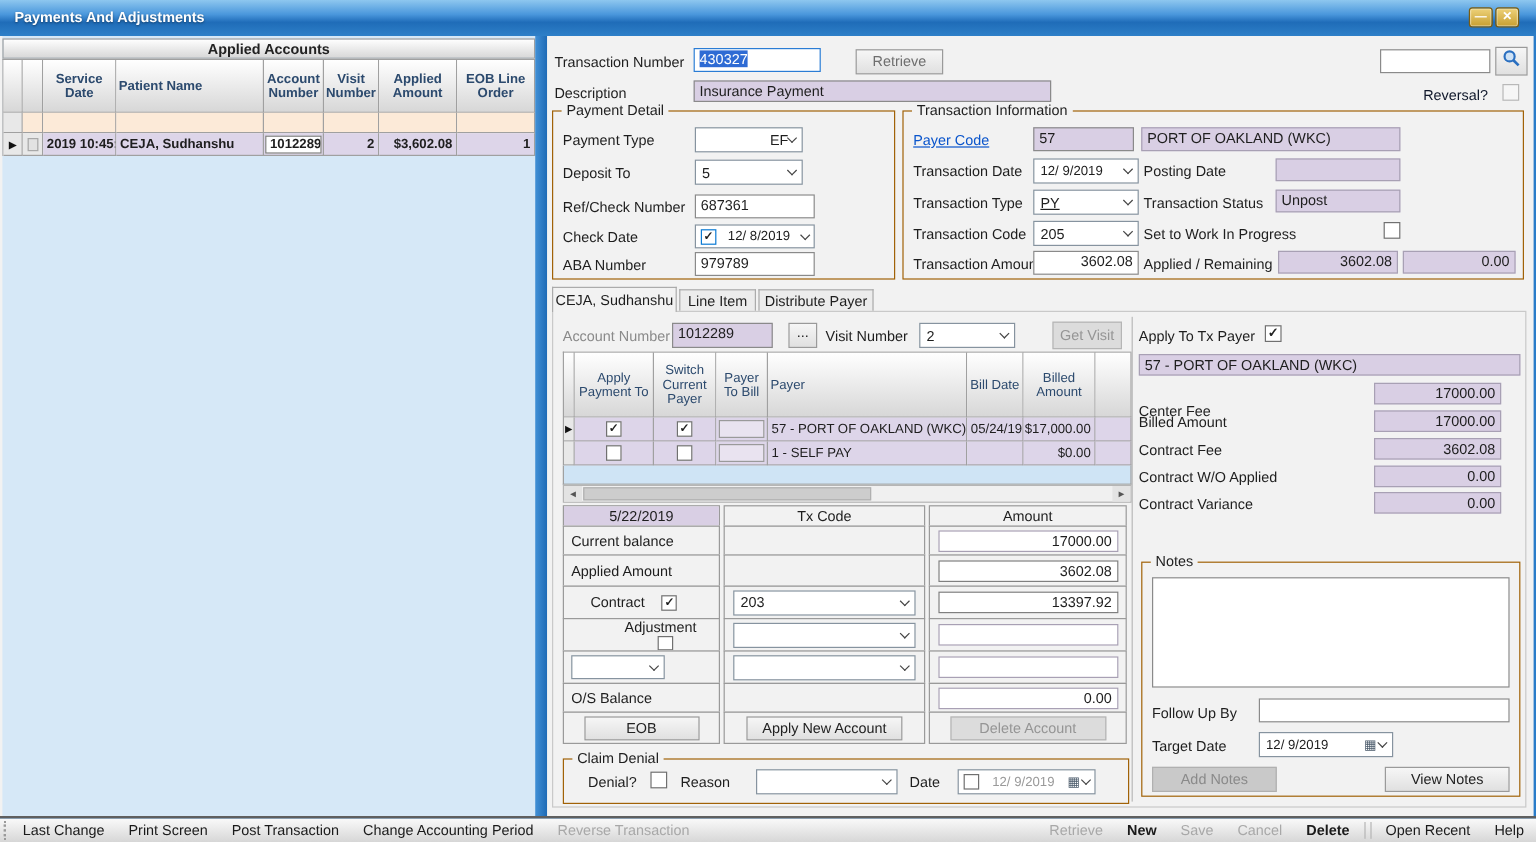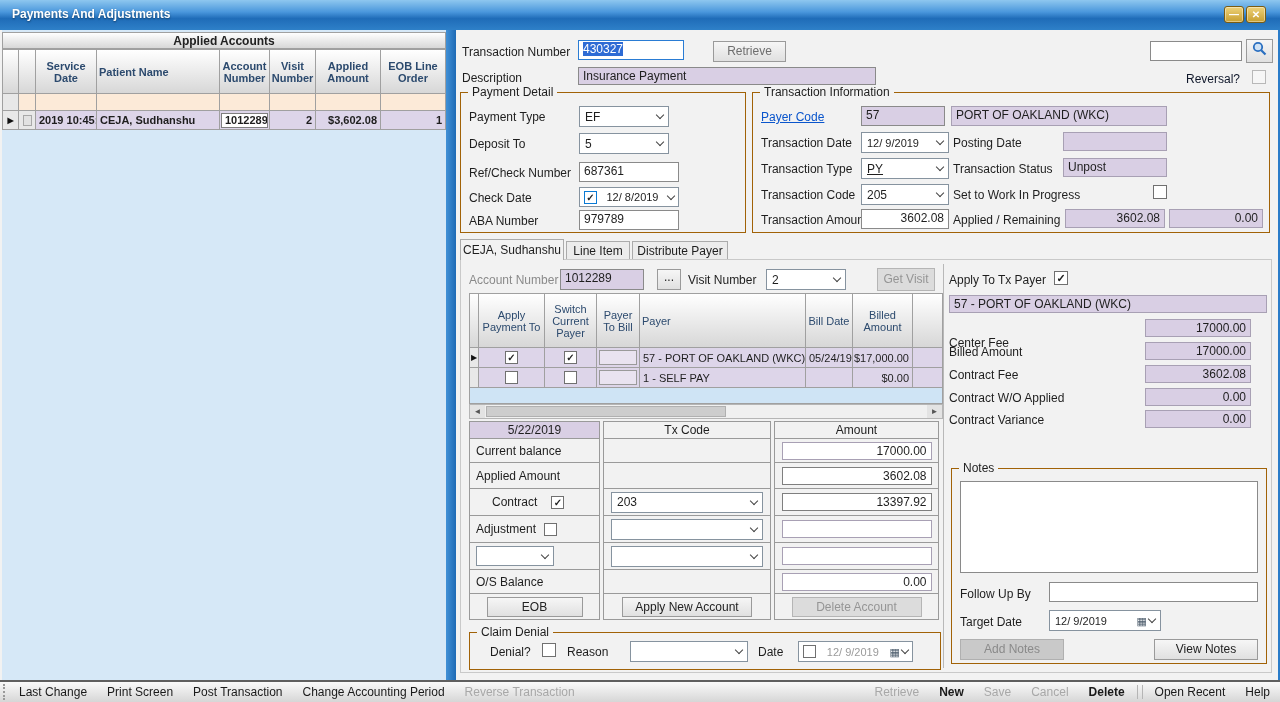--- a/index.html
+++ b/index.html
@@ -145,21 +145,21 @@
       </div>
 
       <span class="lbl" style="left:6px;top:41px;">Description</span>
       <div class="box lav" style="left:122px;top:37px;width:298px;height:18px;">Insurance Payment</div>
       <span class="lbl" style="left:730px;top:42px;color:#0f172a;">Reversal?</span>
       <span class="cb" style="left:796px;top:40px;background:#f6f6f6;border-color:#b8b8b8;"></span>
 
       <div class="groupbox" style="left:4px;top:62px;width:286px;height:141px;">
         <span class="legend">Payment Detail</span>
         <span class="lbl" style="left:8px;top:17px;">Payment Type</span>
-        <div class="combo" style="left:118px;top:13px;width:90px;height:21px;">
+        <div class="combo" style="left:118px;top:13px;width:90px;height:21px;justify-content:flex-end;">
             <span>EF</span>
             <span class="chev"></span>
           </div>
         <span class="lbl" style="left:8px;top:44px;">Deposit To</span>
         <div class="combo" style="left:118px;top:40px;width:90px;height:21px;">
             <span>5</span>
             <span class="chev"></span>
           </div>
         <span class="lbl" style="left:8px;top:73px;">Ref/Check Number</span>
         <div class="box" style="left:118px;top:69px;width:100px;height:20px;">687361</div>
@@ -274,21 +274,21 @@
           <div style="position:absolute;left:0;top:0;width:131px;">
             <div class="amt-cell amt-head" style="height:18px;">
                 <span class="lav" style="display:block;width:100%;height:100%;text-align:center;line-height:16px;">5/22/2019</span>
               </div>
             <div class="amt-cell" style="height:25px;padding-left:6px;">Current balance</div>
             <div class="amt-cell" style="height:27px;padding-left:6px;">Applied Amount</div>
             <div class="amt-cell" style="height:28px;padding-left:22px;">
                 <span>Contract</span>
                 <span class="cbi on" style="margin-left:14px;"></span>
               </div>
-            <div class="amt-cell" style="height:28px;padding-left:6px;">
+            <div class="amt-cell" style="height:28px;padding-left:32px;flex-direction:column;">
                 <span>Adjustment</span>
                 <span class="cbi" style="margin-left:8px;"></span>
               </div>
             <div class="amt-cell" style="height:28px;padding-left:6px;">
                 <span class="combo" style="position:relative;width:78px;height:20px;">
                   <span></span>
                   <span class="chev"></span>
                 </span>
               </div>
             <div class="amt-cell" style="height:25px;padding-left:6px;">O/S Balance</div>

